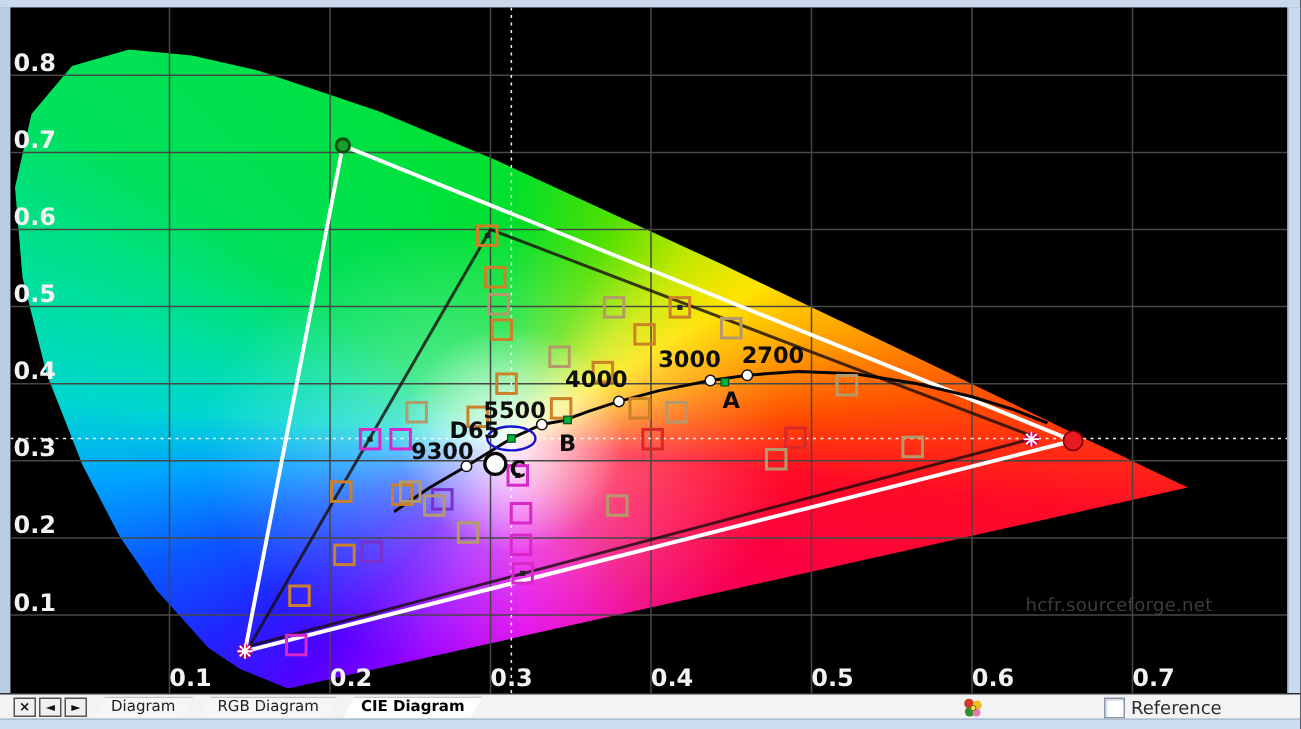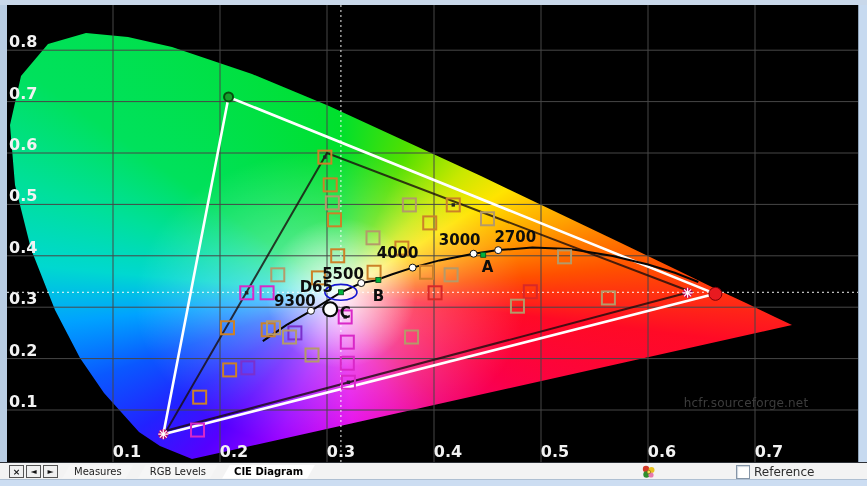--- a/index.html
+++ b/index.html
@@ -165,22 +165,22 @@
         <text x="9" y="47.19999999999999" text-anchor="start" class="ax">0.8</text>
       </g>
     </svg>
 
   <div class="watermark">hcfr.sourceforge.net</div>
 
   <div class="tabbar">
     <div class="tab-btn x">×</div>
     <div class="tab-btn">◄</div>
     <div class="tab-btn">►</div>
-    <div class="tab">Measures</div>
-    <div class="tab">RGB Levels</div>
+    <div class="tab">Diagram</div>
+    <div class="tab">RGB Diagram</div>
     <div class="tab active">CIE Diagram</div>
   </div>
 
   <svg class="hcfr-icon" width="15" height="14">
     <circle cx="5" cy="4" r="3.2" fill="#d23a2a"></circle>
     <circle cx="10.5" cy="5" r="3" fill="#e8c21e"></circle>
     <circle cx="5.5" cy="9.5" r="3.2" fill="#2e8f2e"></circle>
     <circle cx="10" cy="10" r="2.6" fill="#e87ab0"></circle>
     <circle cx="7.8" cy="7" r="1.8" fill="#f5e050" stroke="#7a5a10" stroke-width=".6"></circle>
   </svg>

